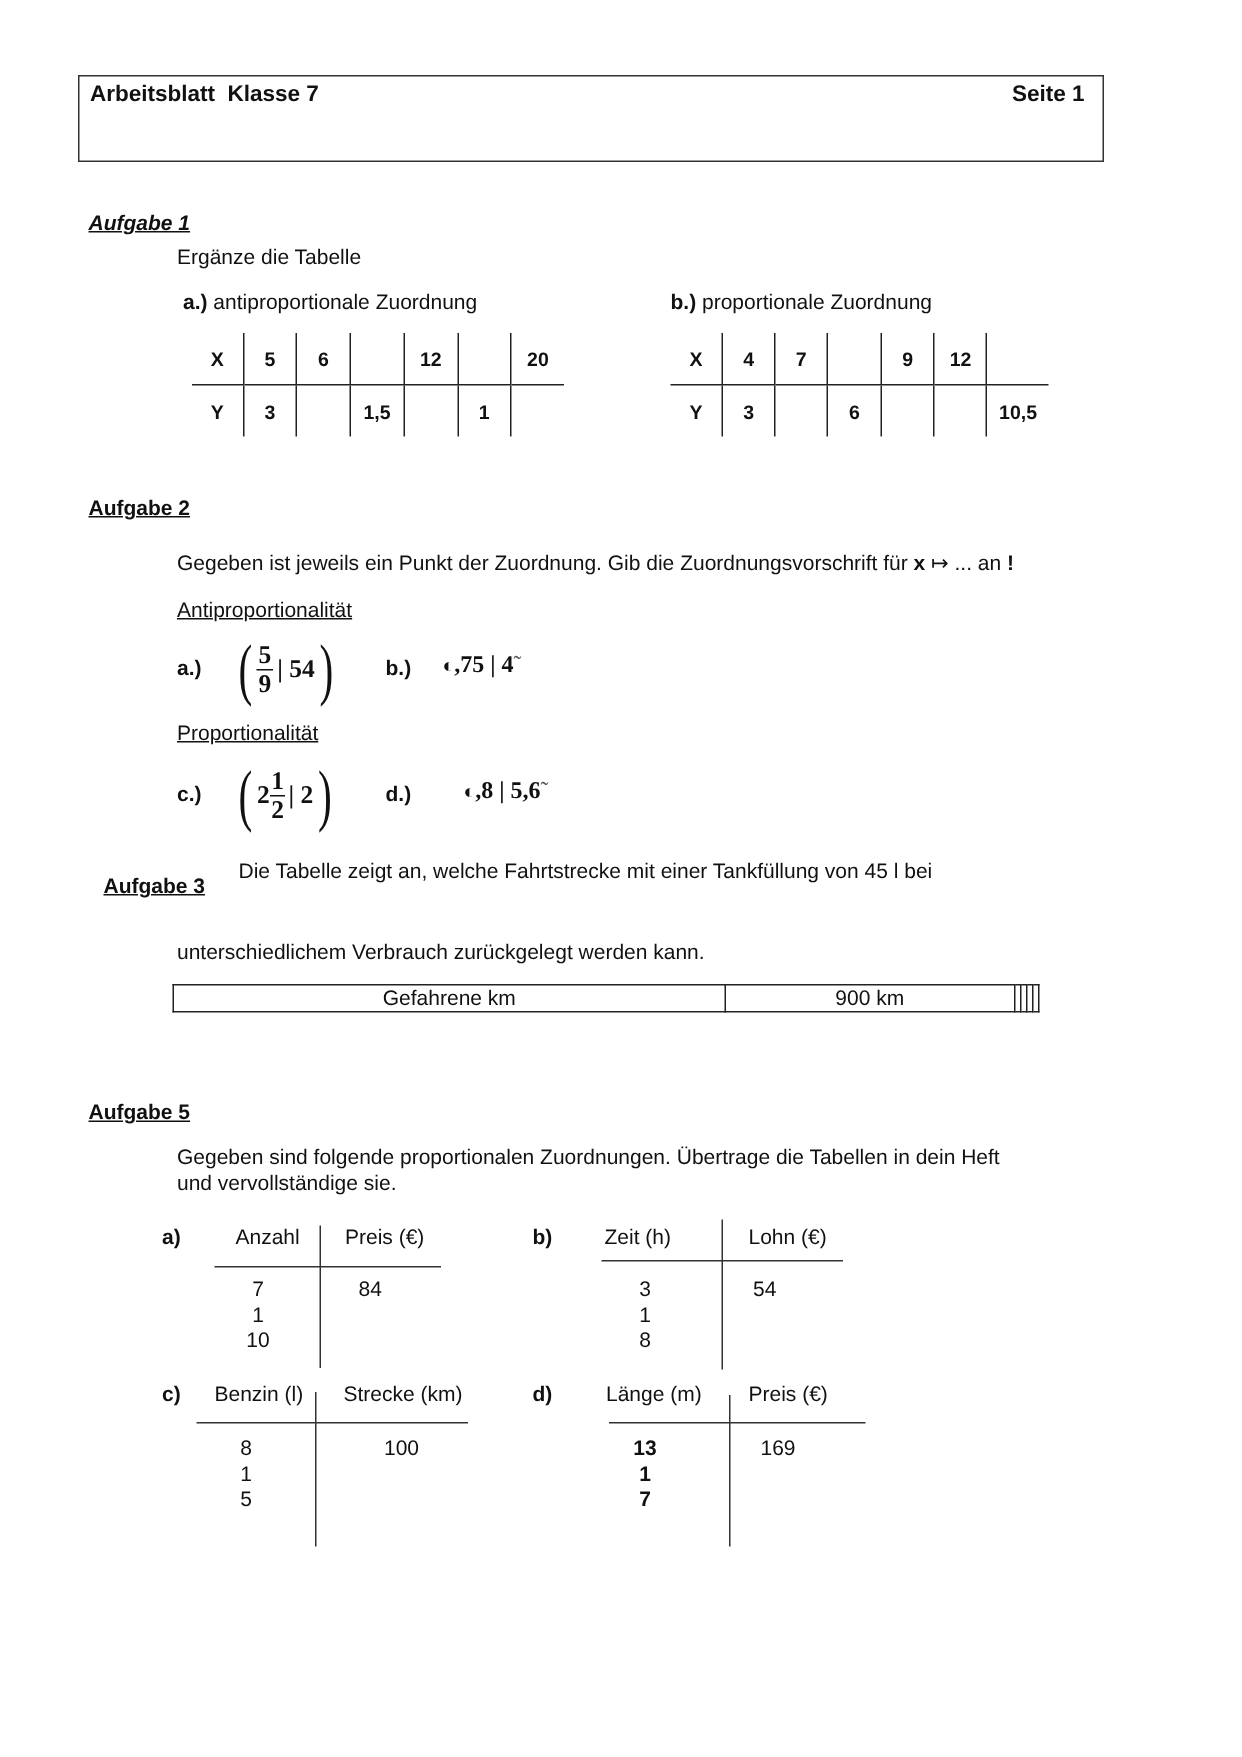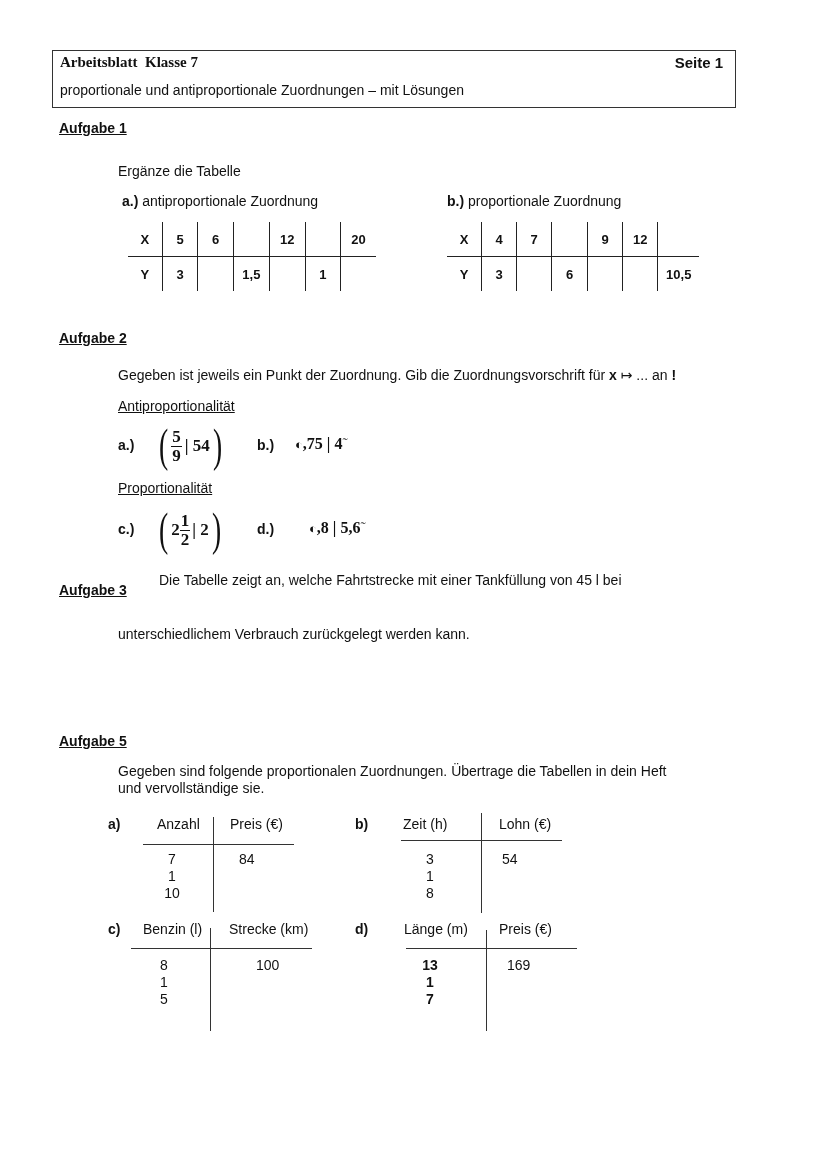--- a/index.html
+++ b/index.html
@@ -1,20 +1,20 @@
 <!DOCTYPE html>
 <html><head>
 <meta charset="utf-8">
 <style>
   html, body { margin: 0; padding: 0; background: #ffffff; }
   body { width: 828px; height: 1171px; position: relative; overflow: hidden;
          font-family: "Liberation Sans", sans-serif; color: #111; }
   .abs { position: absolute; }
   .header-box { left: 52px; top: 50px; width: 684px; height: 58px; border: 1px solid #333; box-sizing: border-box; }
-  .hdr-title { left: 7px; top: 3px; font-size: 15px; font-weight: bold; font-family: Liberation Serif, serif; }
+  .hdr-title { left: 7px; top: 3px; font-size: 15px; font-weight: bold; }
   .hdr-page { right: 12px; top: 3px; font-size: 15px; font-weight: bold; }
   .hdr-sub { left: 7px; top: 31px; font-size: 14px; }
   .task { font-size: 14px; font-weight: bold; text-decoration: underline; }
   .txt { font-size: 14px; line-height: 17px; }
   .bold { font-weight: bold; }
   .uline { text-decoration: underline; }
 
   
   .t1 { border-collapse: collapse; font-size: 13px; font-weight: bold; }
   .t1 td { height: 34px; text-align: center; padding: 0; border-left: 1px solid #222; }
@@ -35,24 +35,23 @@
   .tt-vals { font-size: 14px; line-height: 17px; text-align: center; }
   .line-h { height: 1px; background: #333; }
   .line-v { width: 1px; background: #333; }
 </style>
 </head>
 <body>
 
 <div class="abs header-box">
   <div class="abs hdr-title" style="white-space:pre;">Arbeitsblatt  Klasse 7</div>
   <div class="abs hdr-page">Seite 1</div>
-  <div class="abs hdr-sub">proportionale und antiproportionale Zuordnungen – mit Lösungen</div>
-</div>
-
-<div class="abs task" style="left:59px; top:120px;">Aufgabe 1</div>
+</div>
+
+<div class="abs task" style="left:59px; top:140px;font-style:italic;">Aufgabe 1</div>
 <div class="abs txt" style="left:118px; top:163px;">Ergänze die Tabelle</div>
 
 <div class="abs txt" style="left:122px; top:193px;text-align:center;">
   <span class="bold">a.)</span>
   <span>antiproportionale Zuordnung</span>
 </div>
 <table class="abs t1" style="left:128px; top:222px; width:248px;">
   <tbody>
       <tr>
     <td style="width:34px">X</td>
@@ -135,25 +134,33 @@
   </span>
   <span class="math" style="margin-left:2px;">| 2</span>
   <span class="paren">)</span>
 </div>
 
 <div class="abs txt bold" style="left:257px; top:521px;">d.)</div>
 <div class="abs math" style="left:309px; top:519px; font-size:16px;">
   <span style="font-size:13px;">◐</span><span>,8 | 5,6</span><span style="font-weight:normal; color:#555;">˜</span>
 </div>
 
-<div class="abs task" style="left:59px; top:582px;">Aufgabe 3</div>
+<div class="abs task" style="left:69px; top:582px;">Aufgabe 3</div>
 <div class="abs txt" style="left:118px; top:572px;margin-left:41px;">Die Tabelle zeigt an, welche Fahrtstrecke mit einer Tankfüllung  von 45 l bei</div>
 <div class="abs txt" style="left:118px; top:626px;">unterschiedlichem Verbrauch zurückgelegt werden kann.</div>
 <table class="abs t3" style="left:115px; top:656px; width:578px;">
   <tbody>
+  <tr>
+    <td>Gefahrene km</td>
+    <td>900 km</td>
+    <td></td>
+    <td></td>
+    <td></td>
+    <td></td>
+  </tr>
 </tbody>
   </table>
 
 <div class="abs task" style="left:59px; top:733px;">Aufgabe 5</div>
 <div class="abs txt" style="left:118px; top:763px;">Gegeben sind folgende proportionalen Zuordnungen. Übertrage die Tabellen in dein Heft</div>
 <div class="abs txt" style="left:118px; top:780px;">und vervollständige sie.</div>
 
 <div class="abs txt bold" style="left:108px; top:816px;">a)</div>
 <div class="abs tt-head" style="left:157px; top:816px;">Anzahl</div>
 <div class="abs tt-head" style="left:230px; top:816px;">Preis (€)</div>

